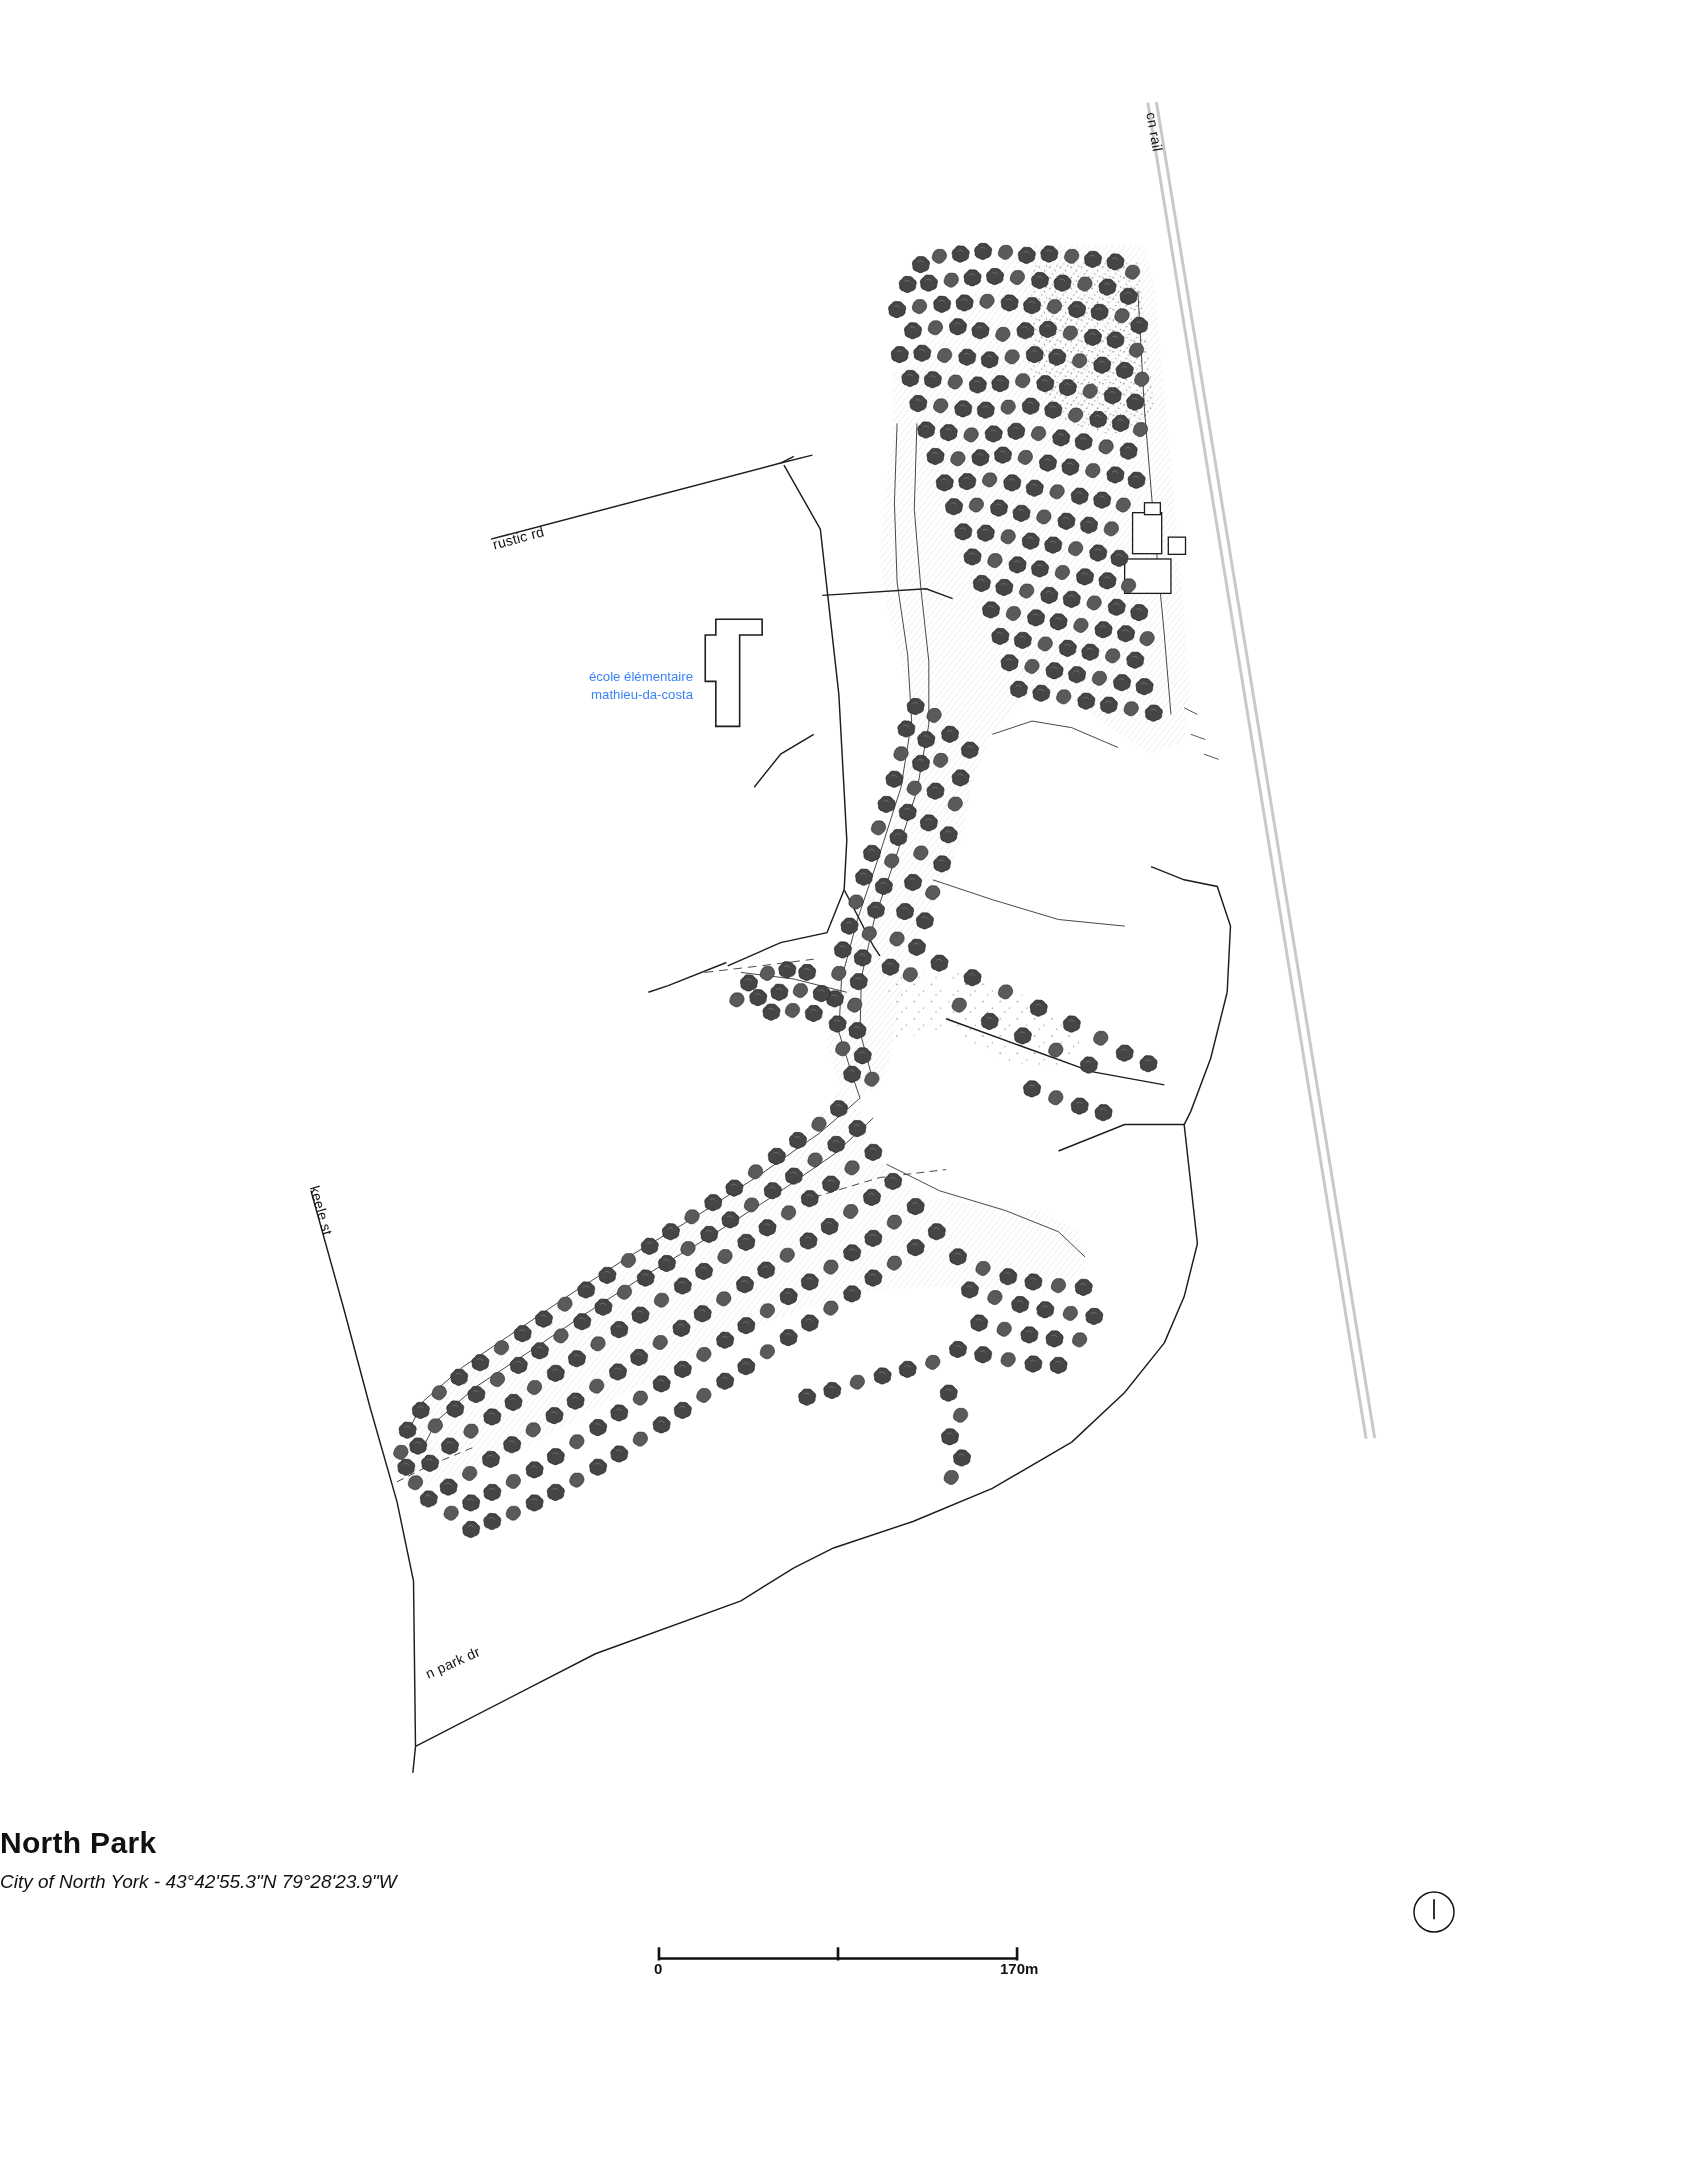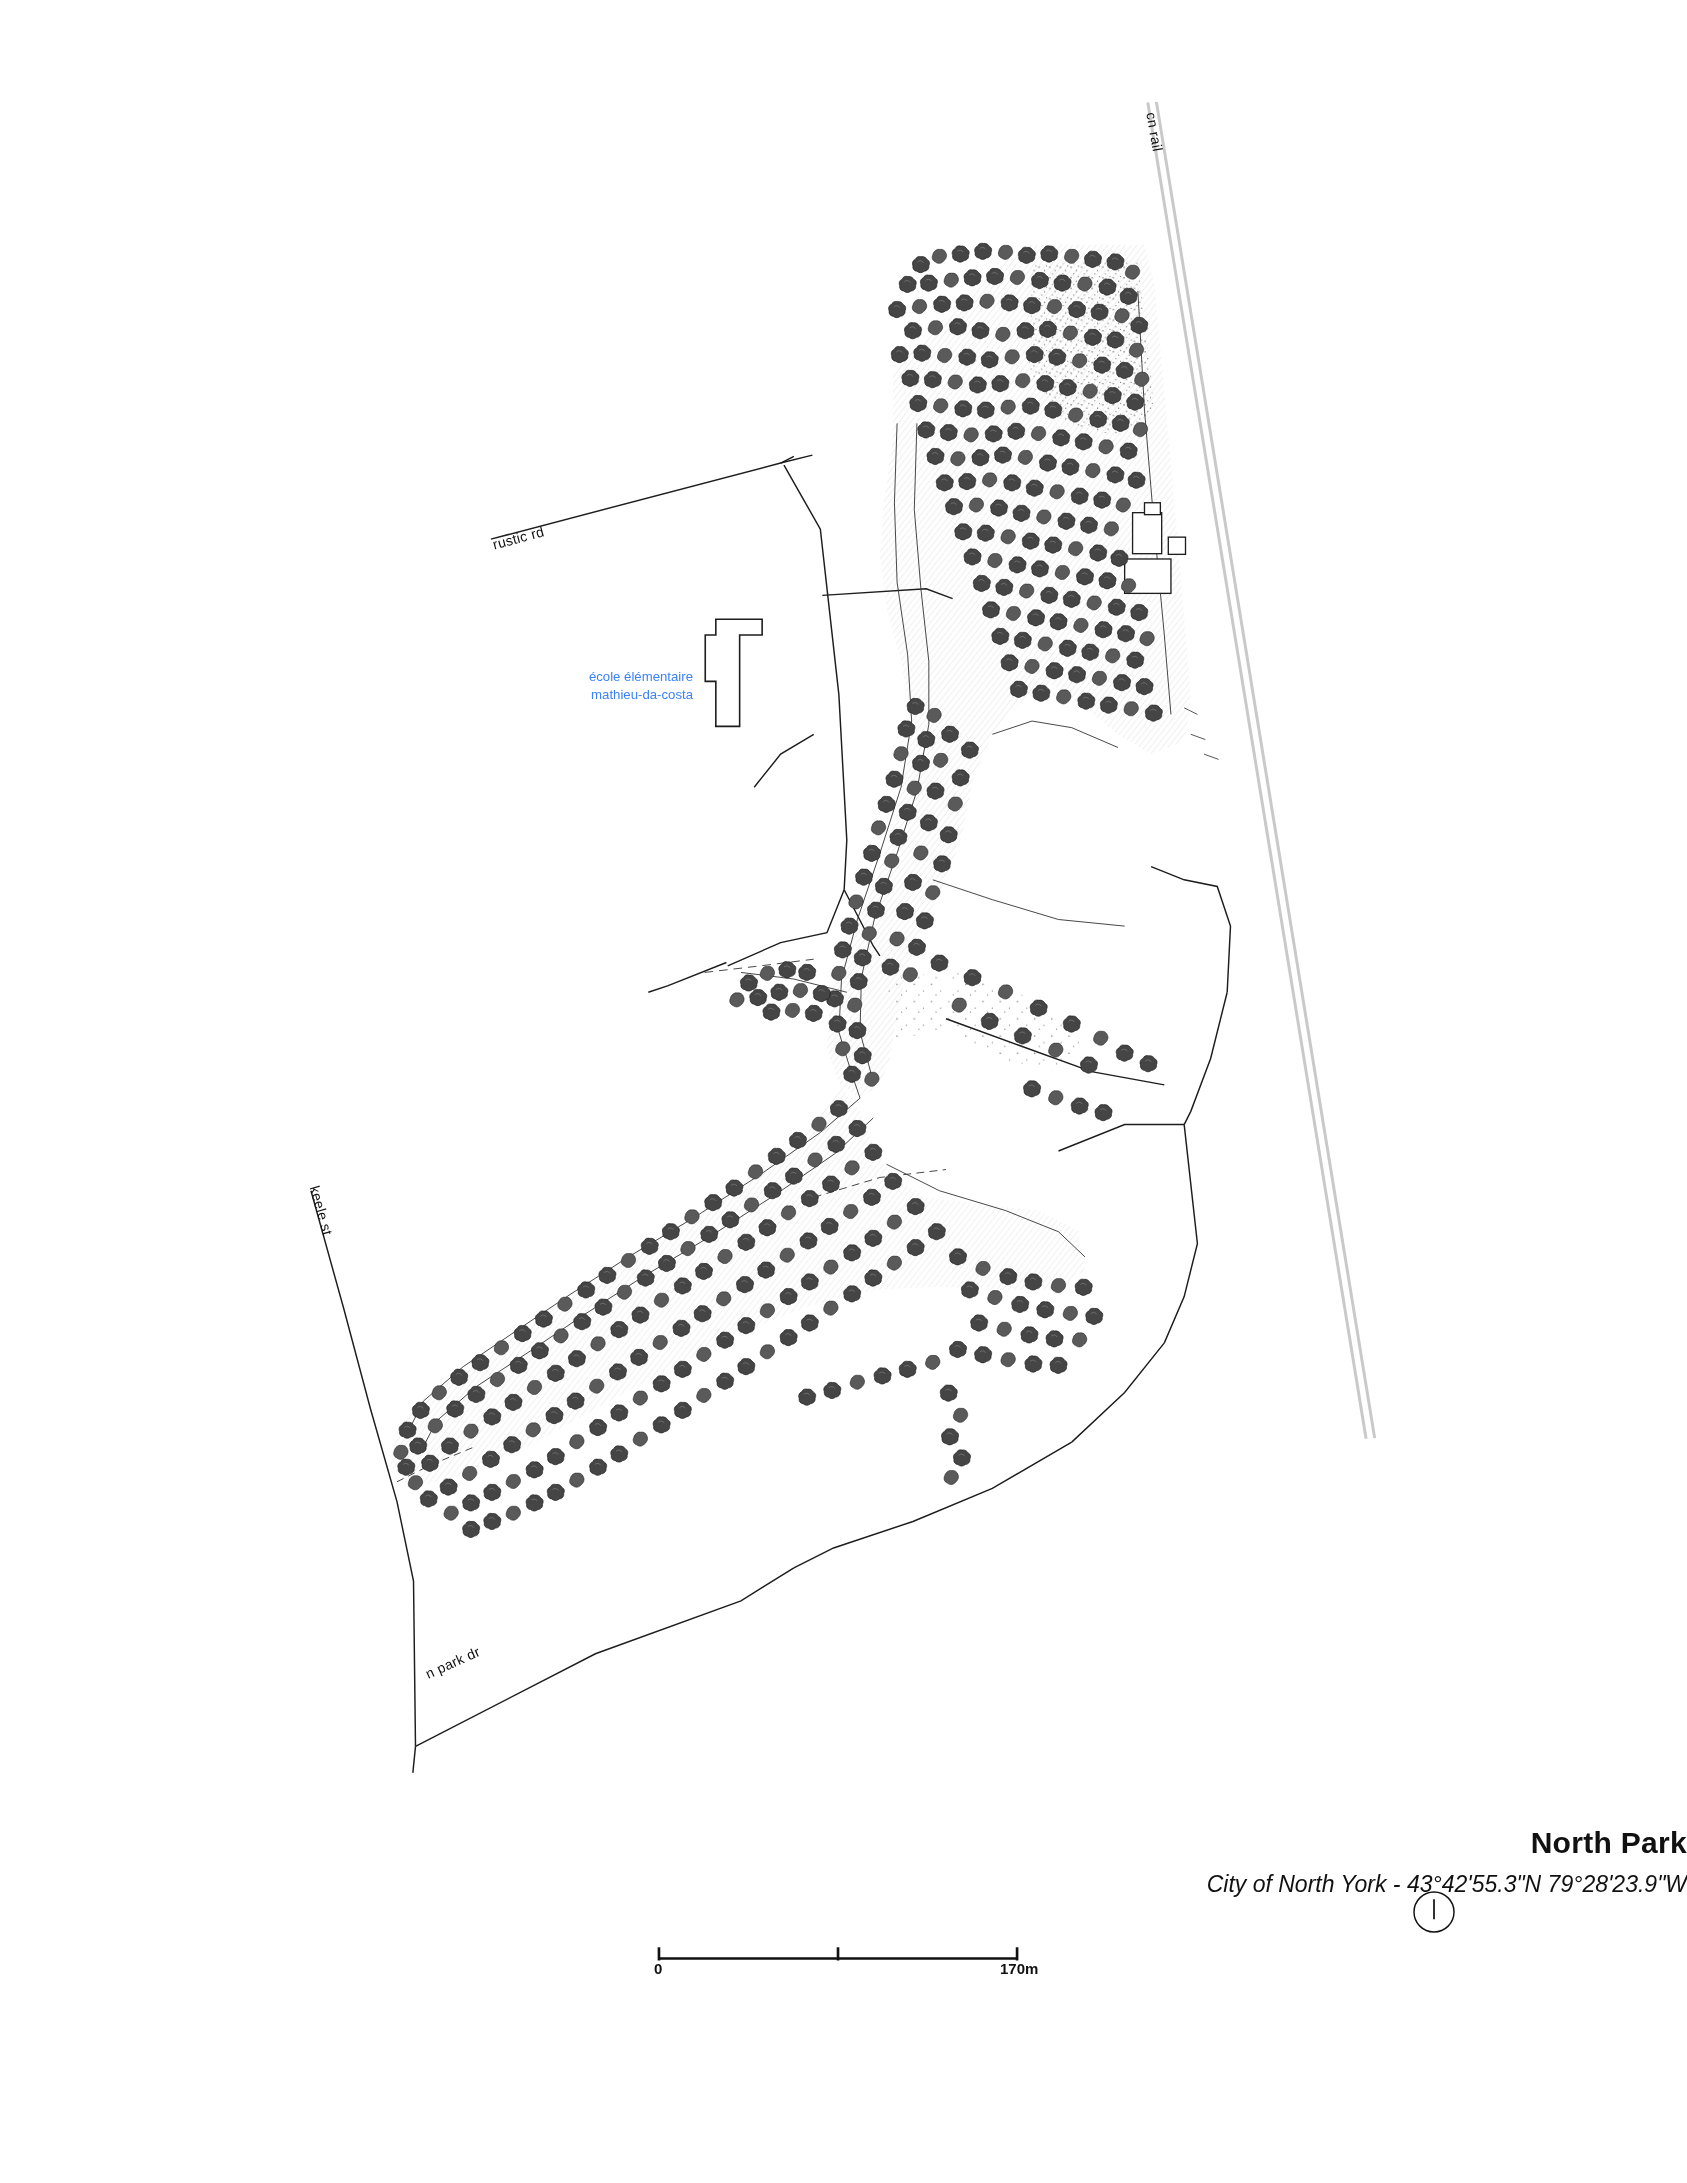--- a/index.html
+++ b/index.html
@@ -45,34 +45,34 @@
     color: #3b82f6;
     white-space: nowrap;
   }
 
   
   #title-block {
     position: absolute;
     left: 0;
     top: 1826px;
     width: 1687px;
-    text-align: right;
+    text-align: left;
   }
   #park-title {
     font-family: "Liberation Sans", sans-serif;
     font-size: 30px;
     font-weight: bold;
     letter-spacing: 0.3px;
     color: #111;
     margin: 0;
   }
   #park-subtitle {
     font-family: "Liberation Sans", sans-serif;
     font-style: italic;
-    font-size: 23px;
+    font-size: 19px;
     color: #111;
     margin-top: 10.6px;
   }
 
   
   #scale-bar {
     position: absolute;
     left: 655px;
     top: 1938px;
     width: 370px;

